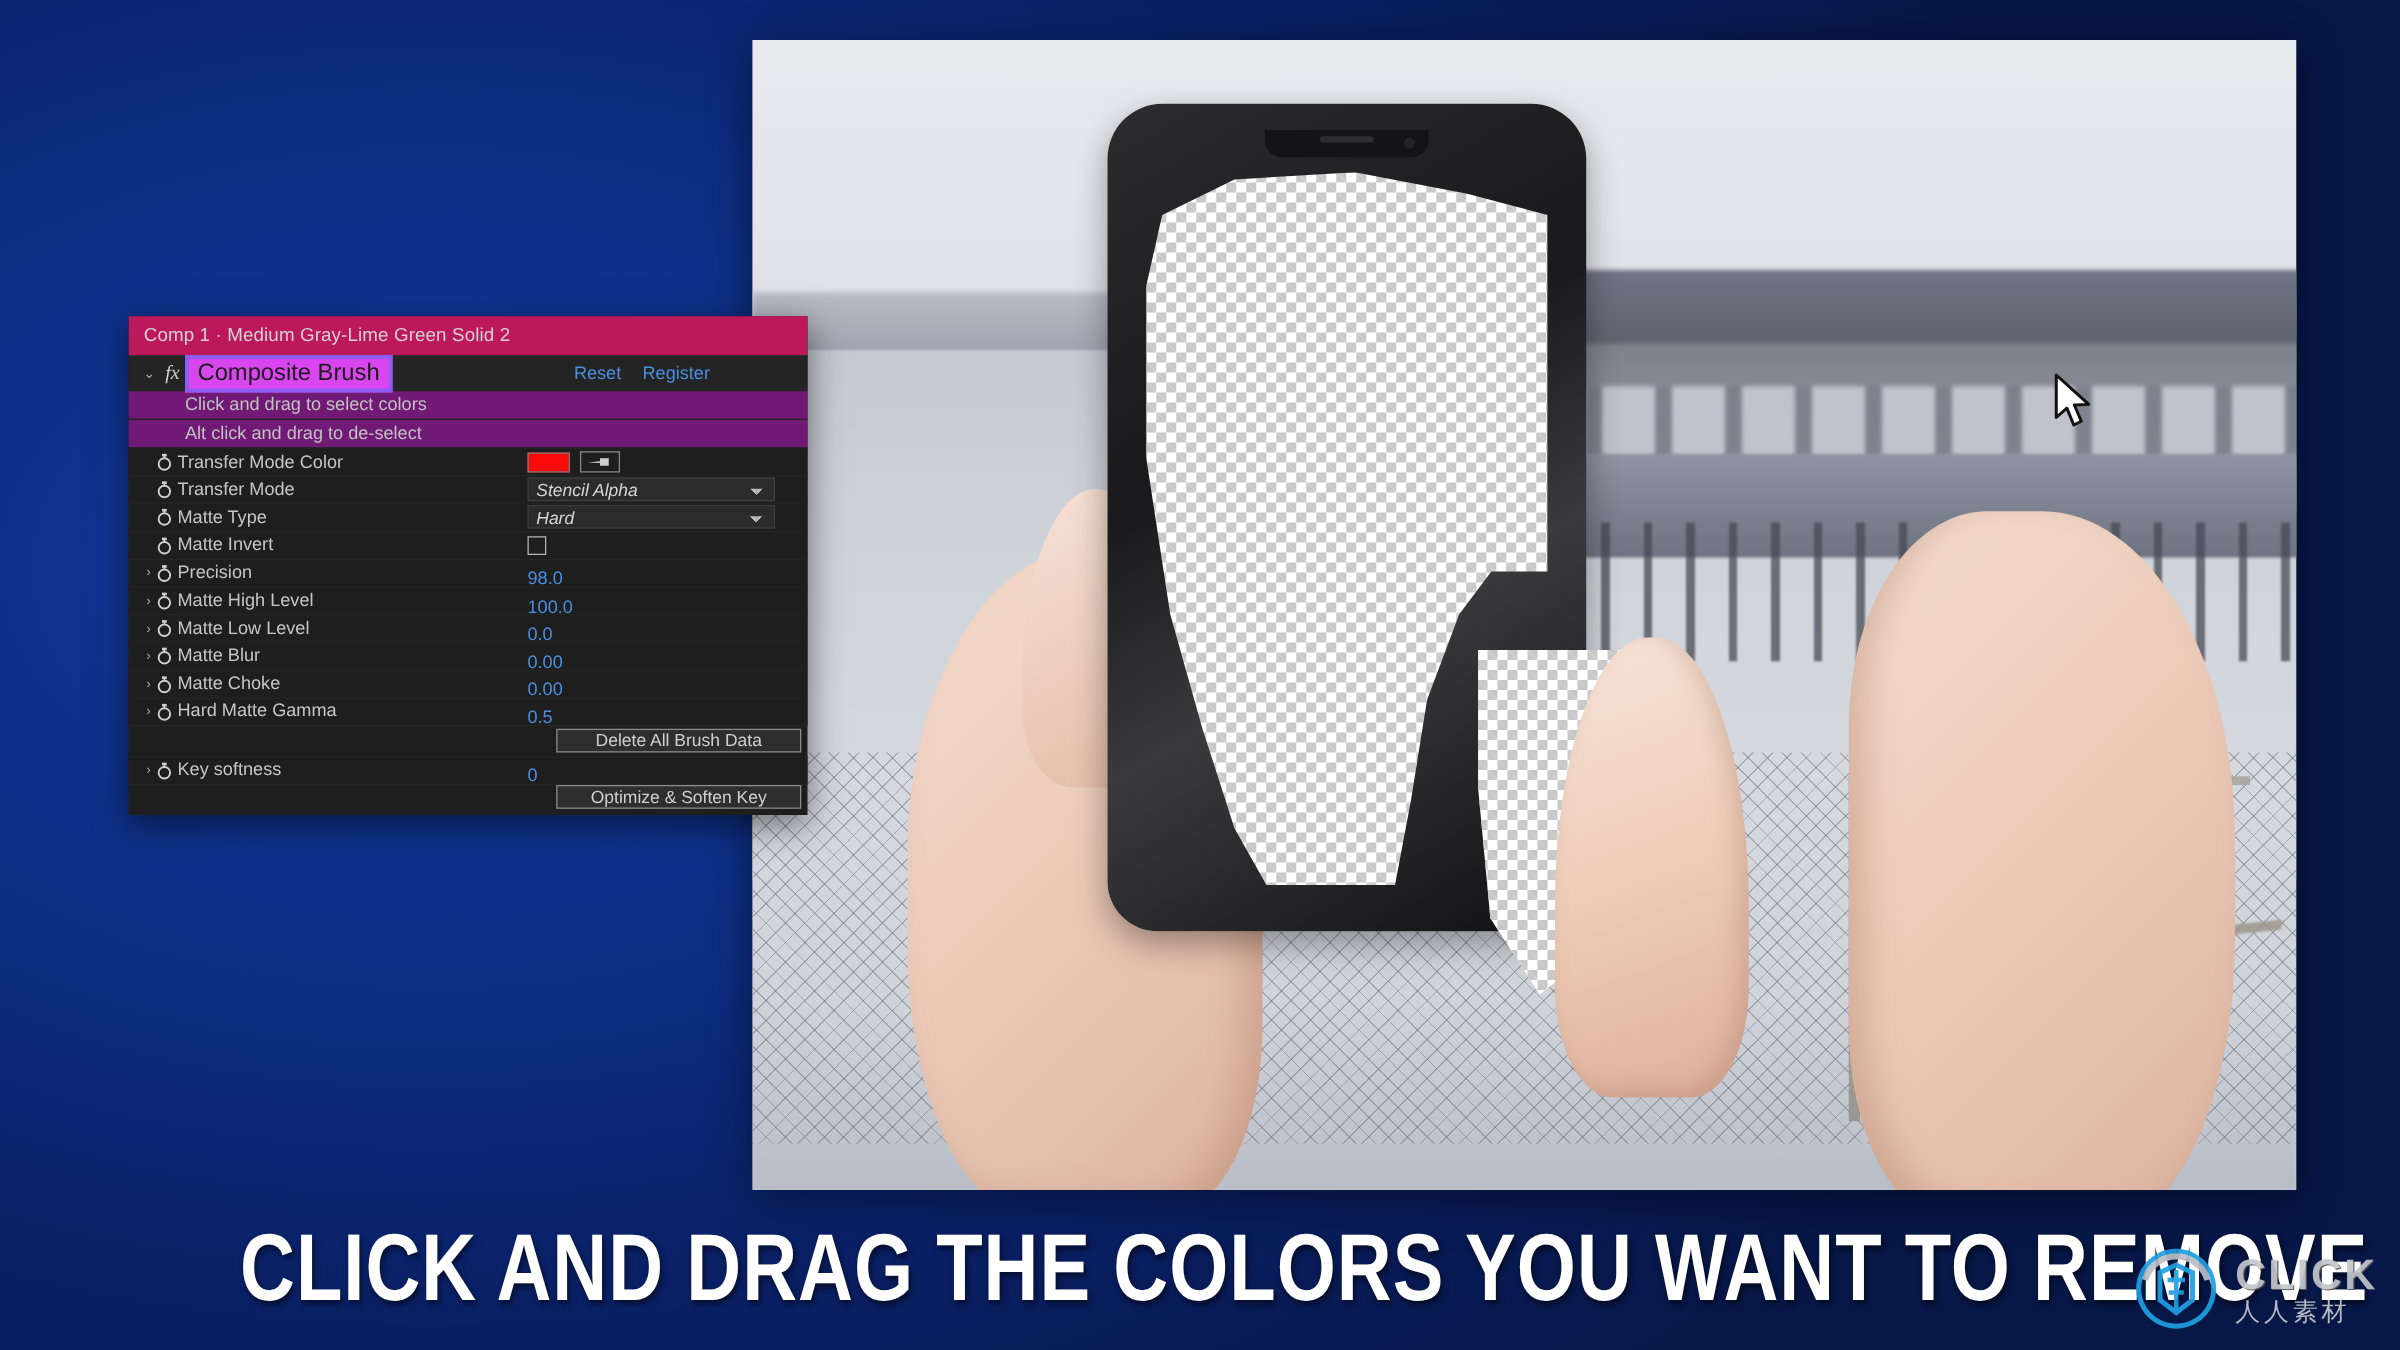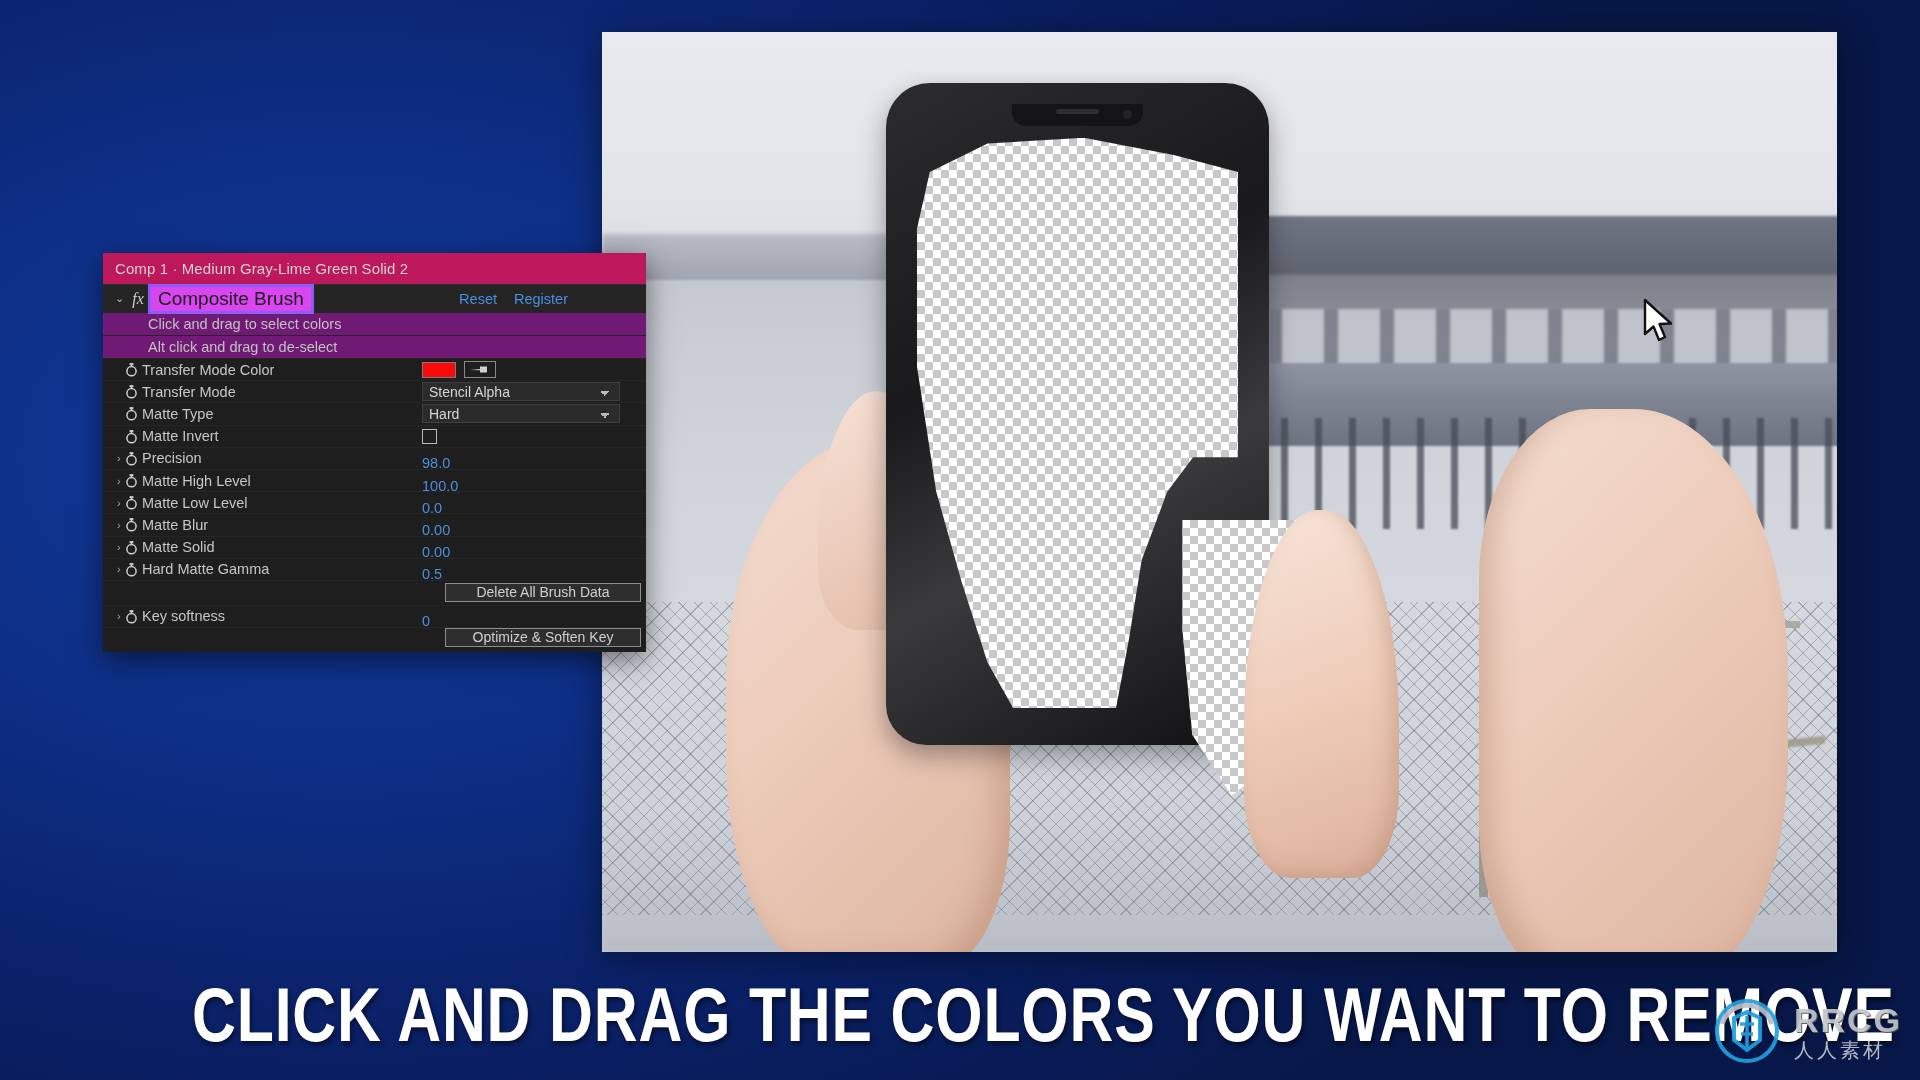--- a/index.html
+++ b/index.html
@@ -197,21 +197,21 @@
     width:32px; height:17px; border:1px solid #8a8a8a; margin-left:8px;
     display:flex; align-items:center; justify-content:center; background:#1e1e1e;
   }
   select.dd {
     width:198px; height:19px; background:#2b2b2b; color:#d5d5d5;
     border:1px solid #3e3e3e; font-family:"Liberation Sans",sans-serif;
     font-size:14px; padding-left:6px; -webkit-appearance:none; appearance:none;
     background-image:linear-gradient(45deg,transparent 50%,#bbb 50%),
                      linear-gradient(135deg,#bbb 50%,transparent 50%);
     background-position:calc(100% - 14px) 8px, calc(100% - 9px) 8px;
-    background-size:5px 5px,5px 5px; background-repeat:no-repeat;
+    background-size:5px 5px,5px 5px; background-repeat:no-repeat;font-style:italic;
   }
   .cb { width:15px; height:15px; border:1.6px solid #b8b8b8; background:#1e1e1e; }
   .btn {
     width:196px; height:19px; line-height:17px; text-align:center;
     border:1px solid #8d8d8d; background:#2e2e2e; color:#cfcfcf; font-size:14px;
     cursor:pointer;
   }
   .btnrow { display:flex; align-items:center; height:25px; border-top:1px solid #252525; }
   .btnrow .val { margin-left:auto; width:201px; flex:none; }
 
@@ -421,21 +421,21 @@
 
   <div class="row">
     <span class="arrow">›</span>
     <span class="sw">
       <svg width="13" height="15" viewBox="0 0 13 15">
           <circle cx="6.5" cy="9.2" r="4.6" fill="none" stroke="#d0d0d0" stroke-width="1.5"></circle>
           <rect x="4.6" y="1.1" width="3.8" height="2.1" fill="#d0d0d0"></rect>
           <rect x="5.8" y="2.8" width="1.4" height="2" fill="#d0d0d0"></rect>
         </svg>
     </span>
-    <span class="lbl">Matte Solid</span>
+    <span class="lbl">Matte Choke</span>
     <span class="val">
         <span class="num">0.00</span>
       </span>
   </div>
 
   <div class="row">
     <span class="arrow">›</span>
     <span class="sw">
       <svg width="13" height="15" viewBox="0 0 13 15">
           <circle cx="6.5" cy="9.2" r="4.6" fill="none" stroke="#d0d0d0" stroke-width="1.5"></circle>
@@ -480,16 +480,16 @@
 <div id="caption">CLICK AND DRAG THE COLORS YOU WANT TO REMOVE</div>
 
 <div id="watermark">
   <svg width="74" height="74" viewBox="0 0 74 74">
     <path d="M37 7 a30 30 0 1 1 -0.1 0" fill="none" stroke="#1f9fe0" stroke-width="4"></path>
     <path d="M12 30 a26 26 0 0 1 50 0" fill="none" stroke="#b9bec6" stroke-width="5"></path>
     <path d="M24 24 L37 18 L50 24 L50 46 L37 56 L24 46 Z" fill="none" stroke="#1f9fe0" stroke-width="4"></path>
     <path d="M37 22 L37 54 M30 30 L44 30 M31 40 L43 40" stroke="#1f9fe0" stroke-width="3.6" fill="none"></path>
   </svg>
   <span class="wm-txt">
-    <span class="wm-rrcg">RRCG</span>
+    <span class="wm-rrcg">CLICK</span>
     <span class="wm-cn">人人素材</span>
   </span>
 </div>
 
 </body></html>

